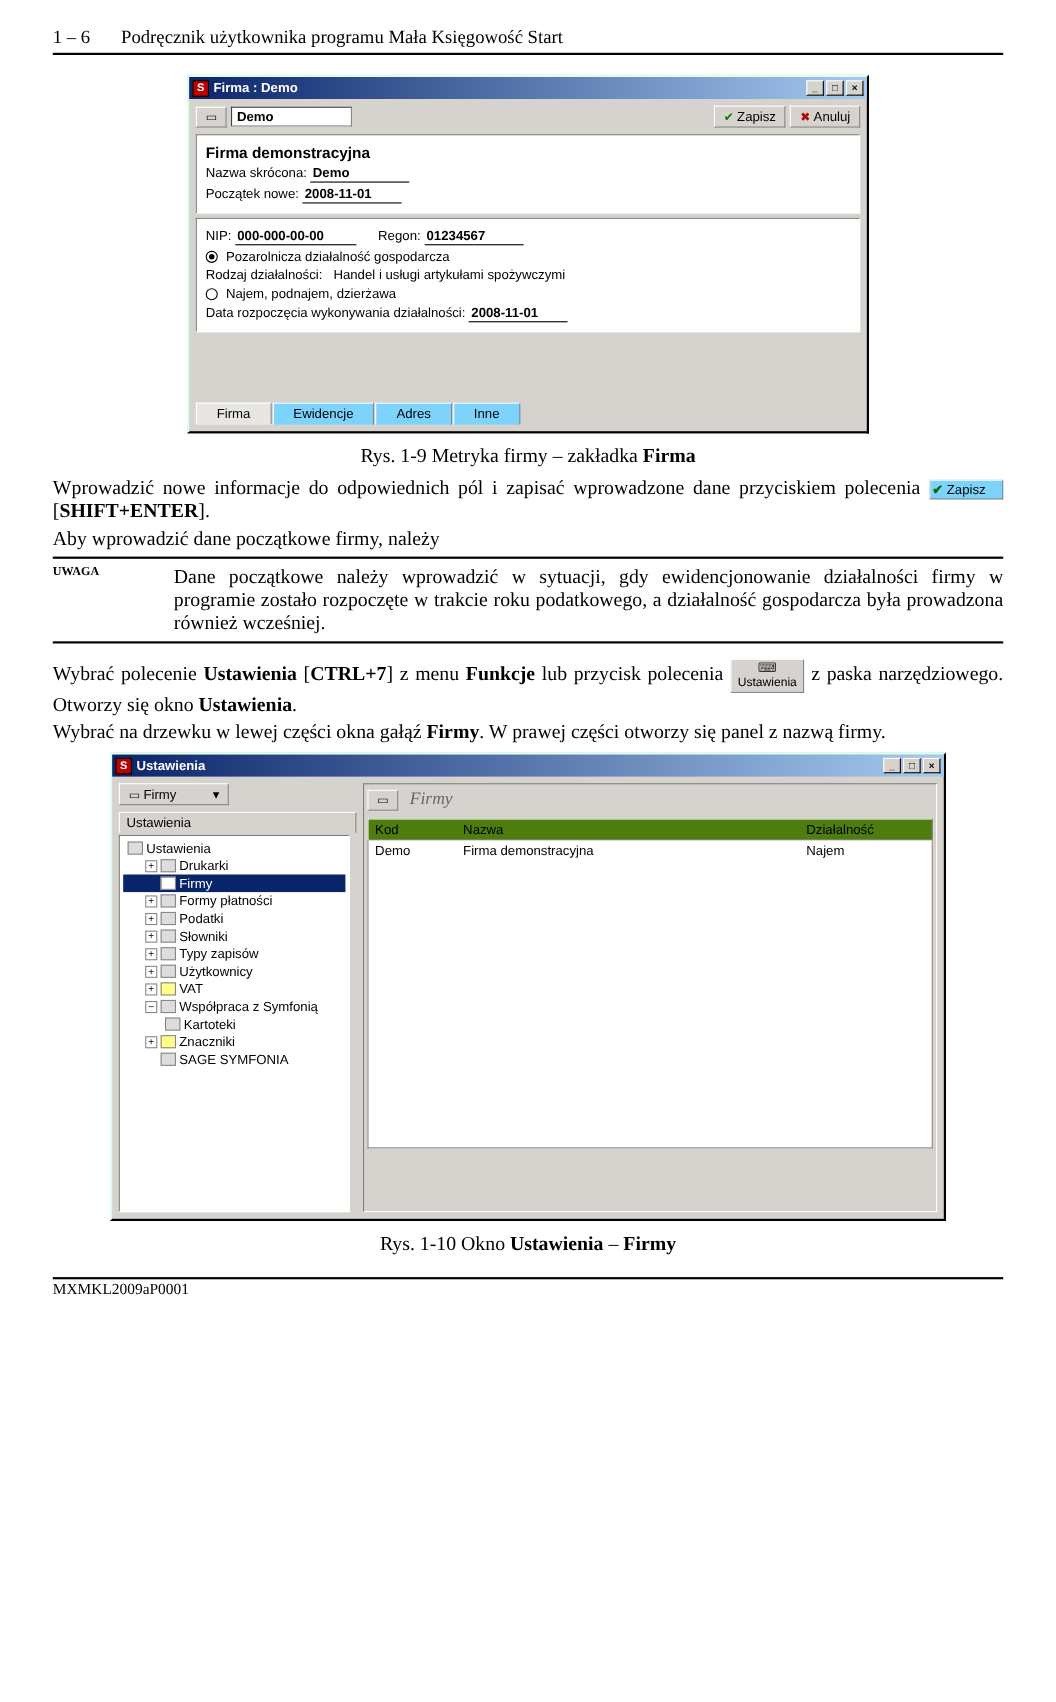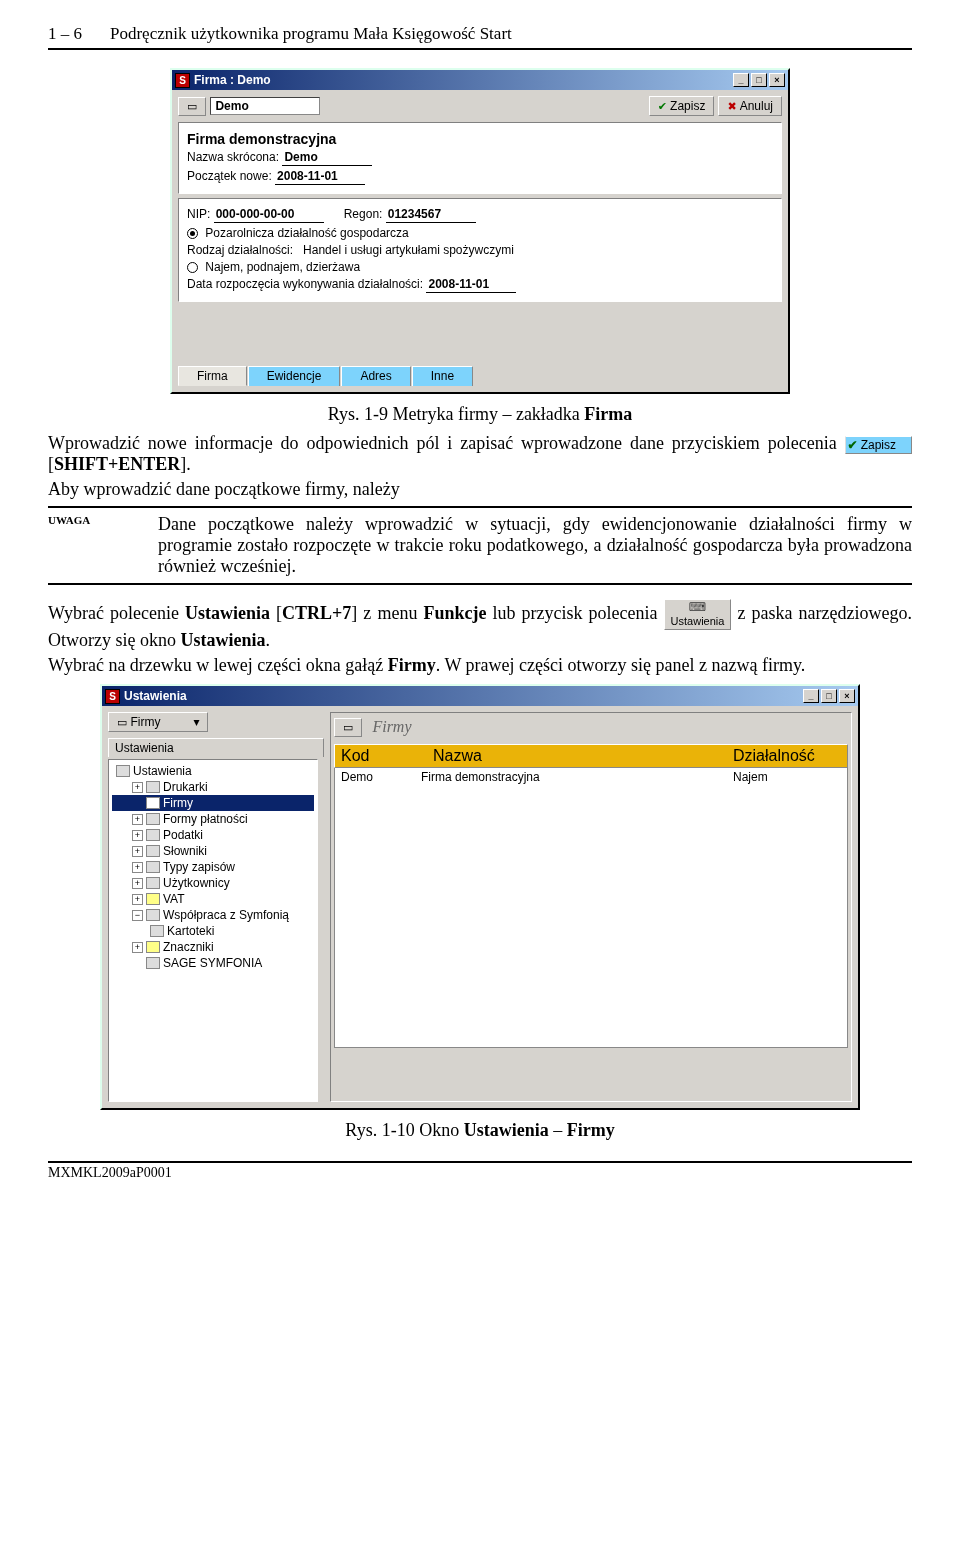--- a/index.html
+++ b/index.html
@@ -150,21 +150,21 @@
   .list-pane {
     flex:1; border:1px solid #808080; border-right-color:#fff; border-bottom-color:#fff;
     background:#d6d3ce; padding:3px;
   }
   .list-header-firmy {
     font-style:italic; font-size:16px; font-family:"Times New Roman",serif;
     color:#666; padding:2px 6px;
   }
   .grid-header {
     display:flex; border:1px solid #888; border-top-color:#fff; border-left-color:#fff;
-    background:#eab308; font-size:16px;gap:12px;
+    background:#4d7c0f; font-size:12px;
   }
   .grid-header div, .grid-row div { padding:2px 6px; }
   .c-kod{width:80px;} .c-nazwa{flex:1;} .c-dz{width:120px;}
   .grid-body { background:#fff; height:280px; border:1px solid #888; border-top:none;}
   .grid-row { display:flex; font-size:12px; }
 
   
   .ustaw-icon {
     display:inline-block; vertical-align:middle;
     border:1px solid #888; border-top-color:#fff; border-left-color:#fff;

